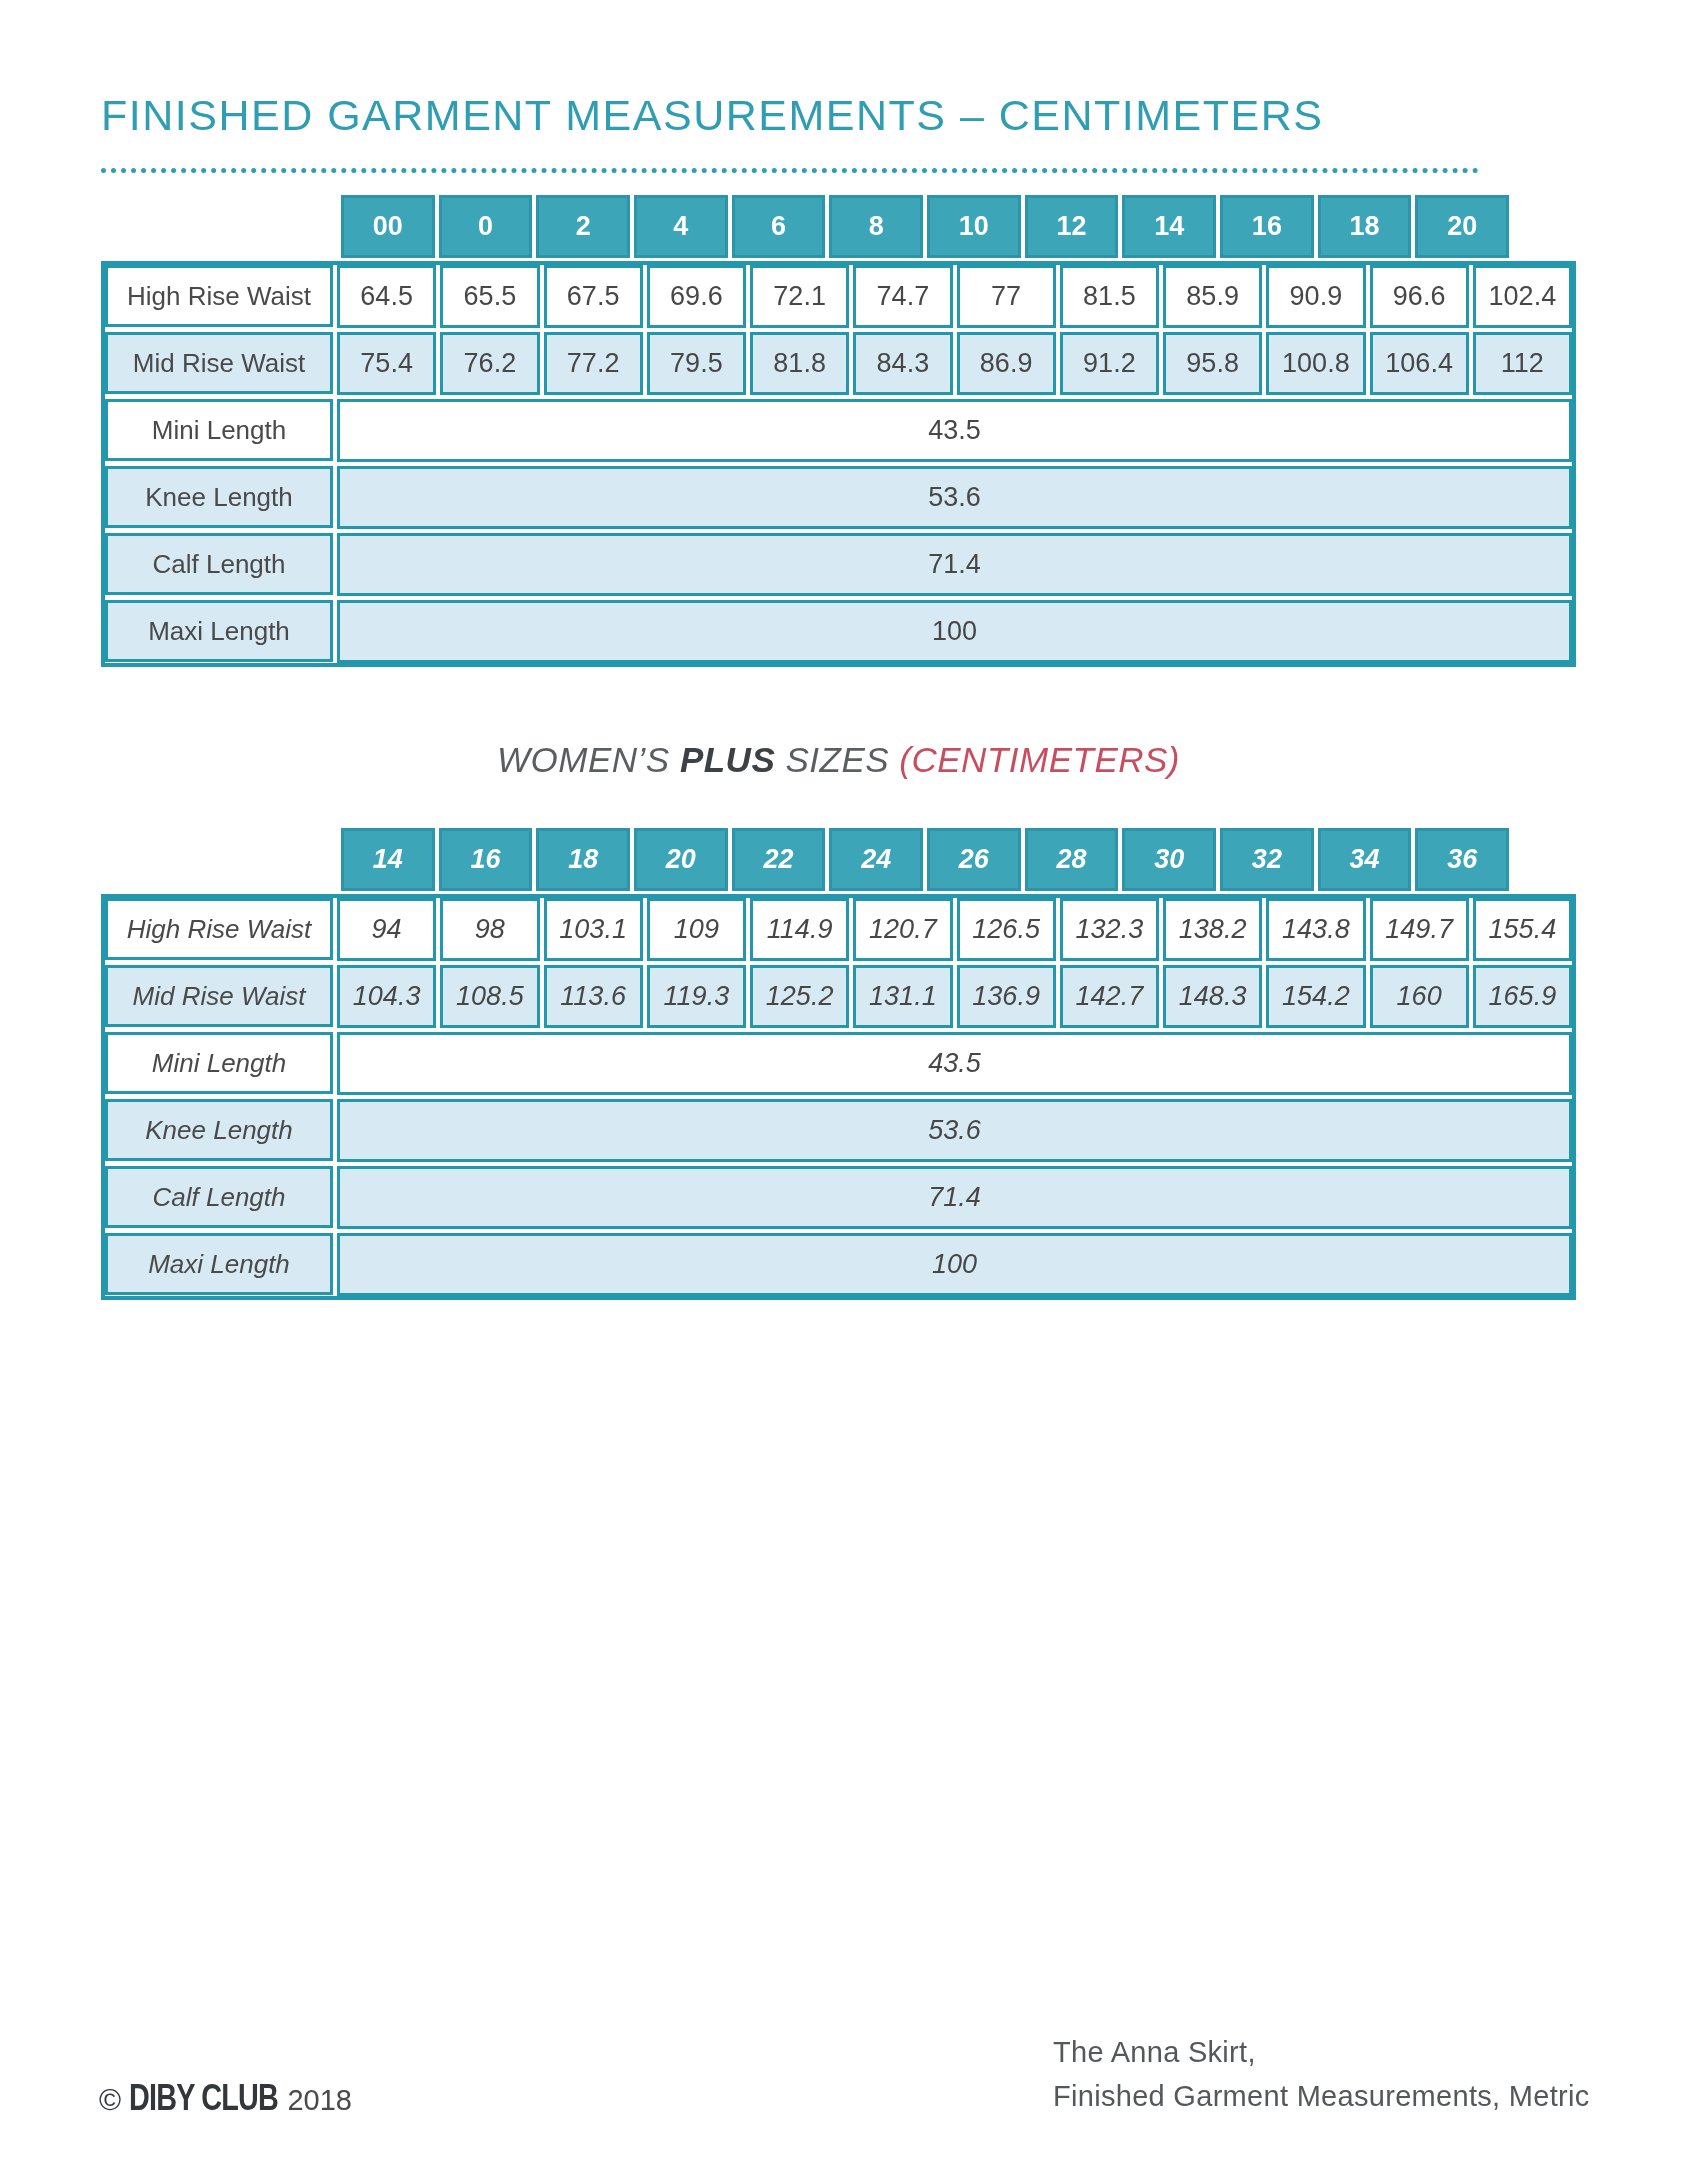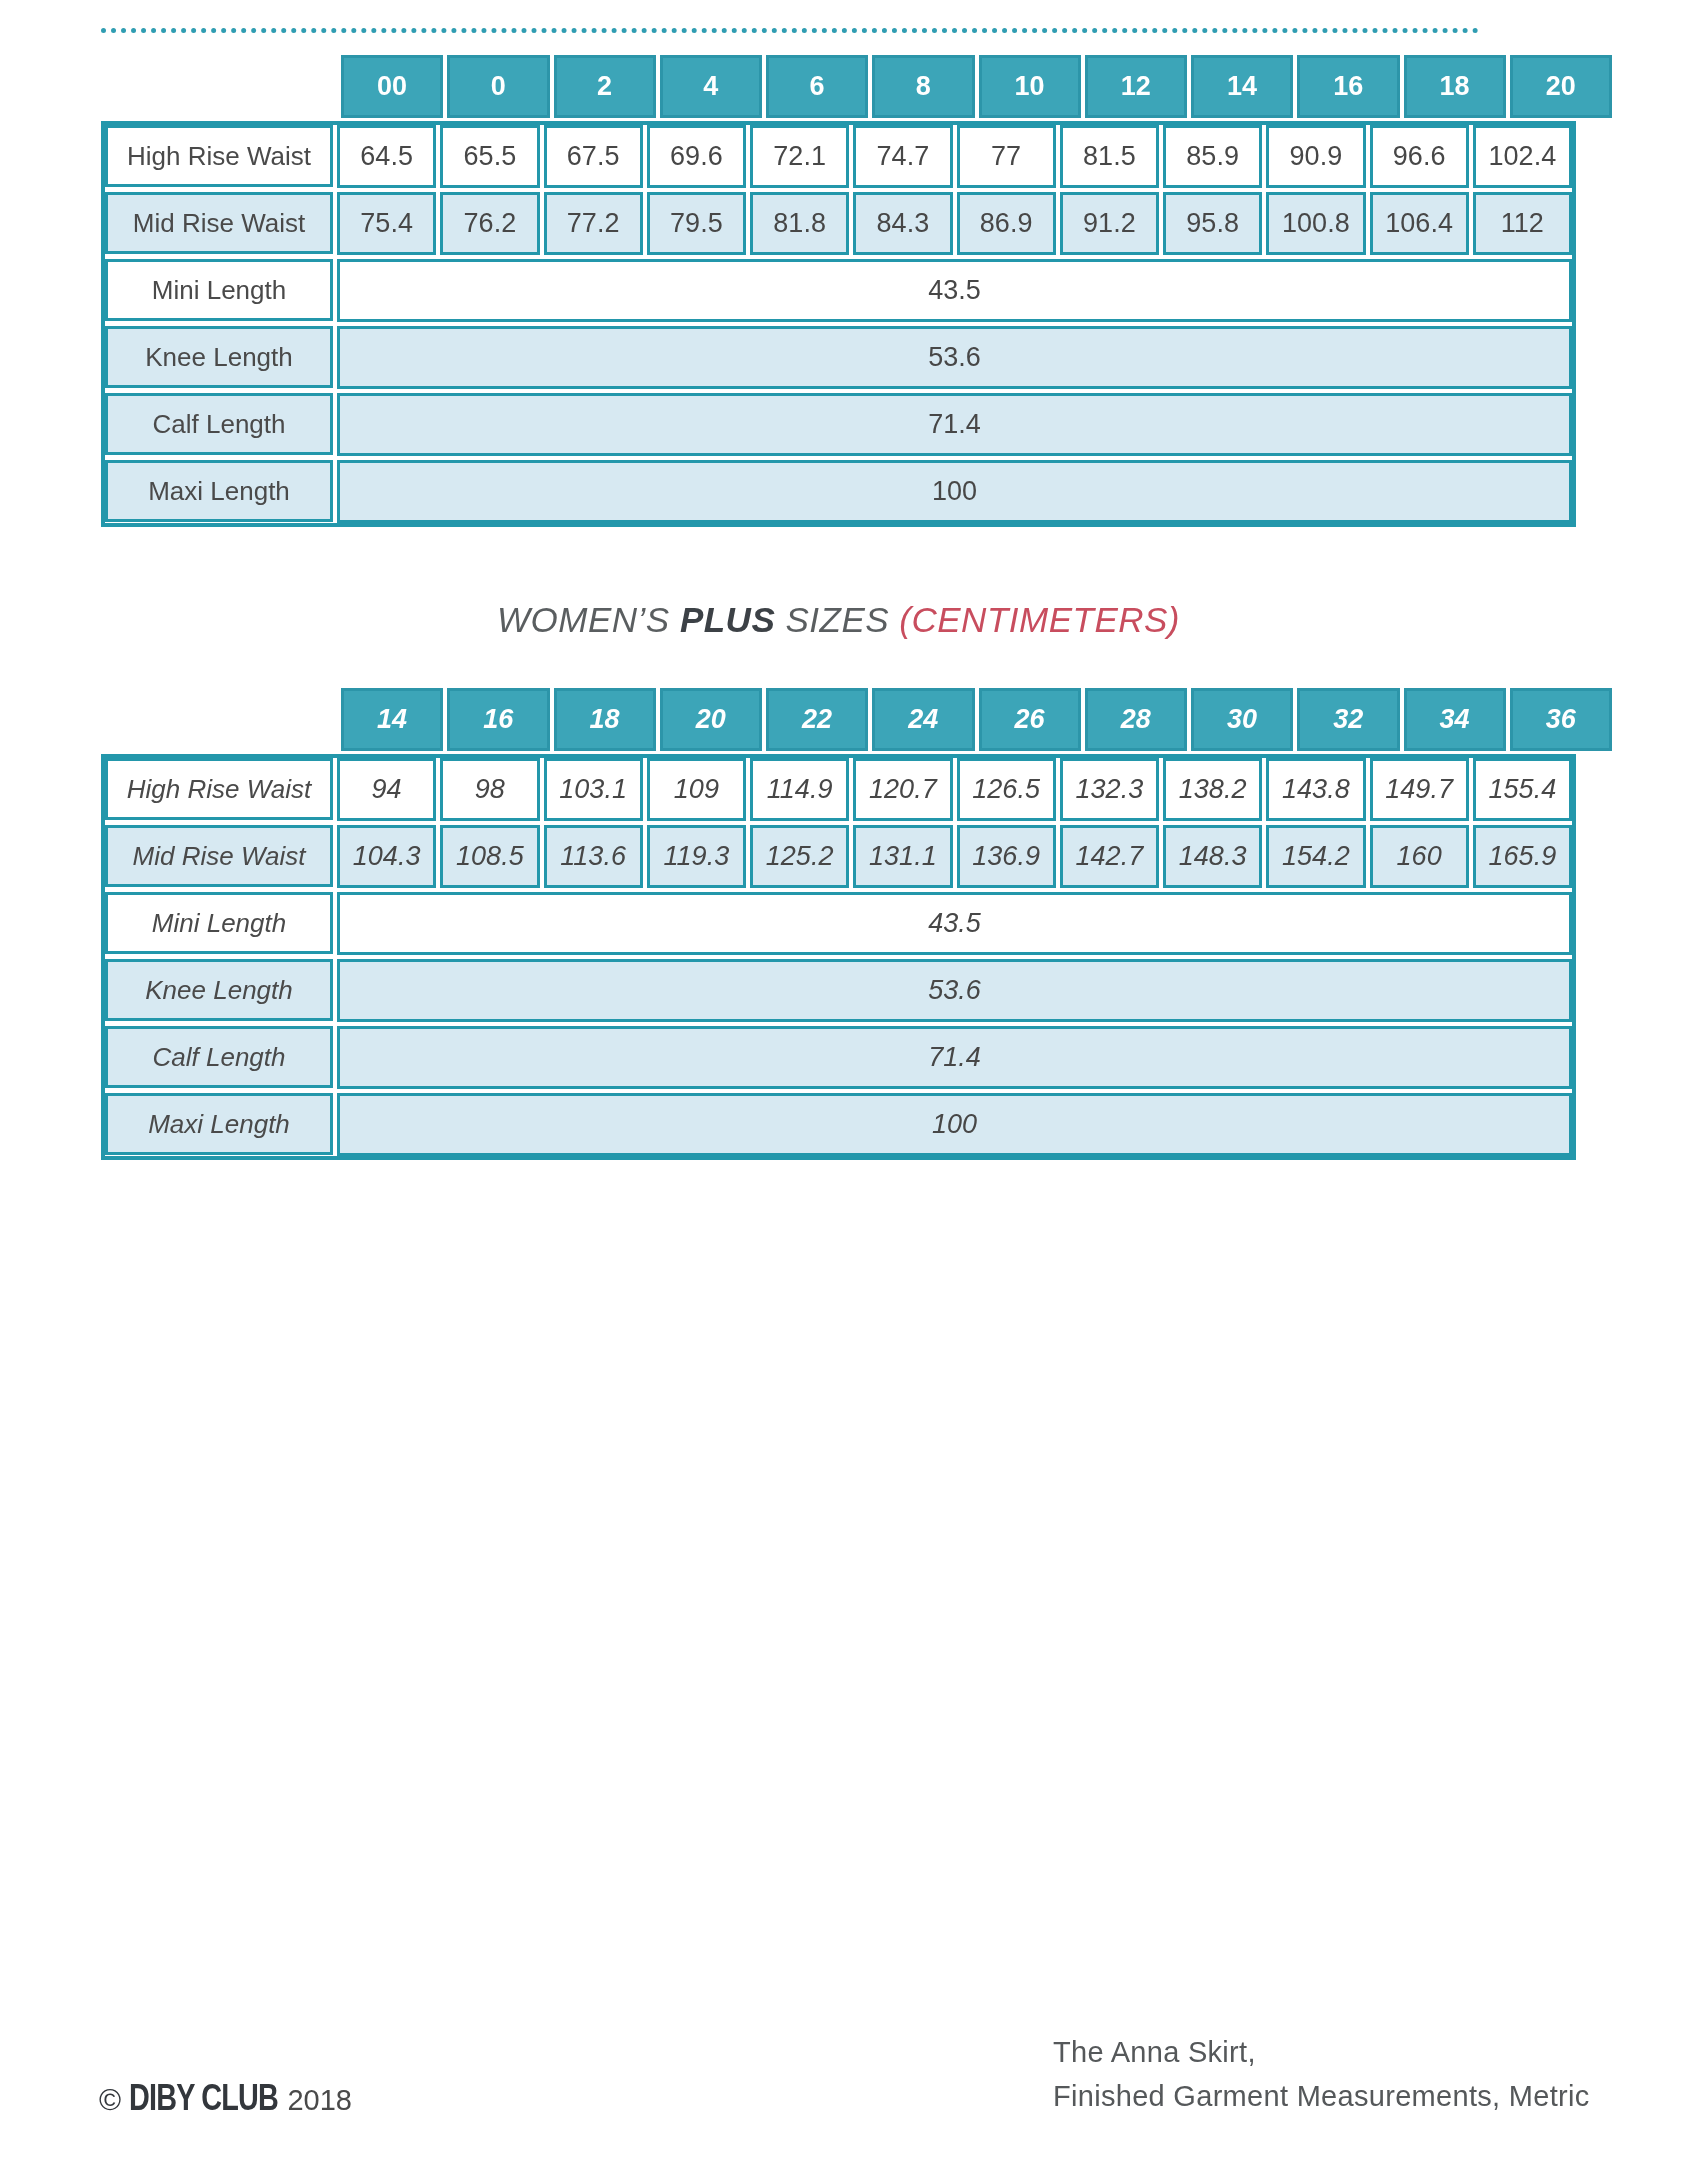--- a/index.html
+++ b/index.html
@@ -34,21 +34,21 @@
     font-weight: 400;
     color: #5A5E60;
     letter-spacing: 0.5px;
   }
   h2.table-title .emph { font-weight: 700; color: #3C4146; }
   h2.table-title .unit { color: #C84D5E; }
 
   .size-table { width: 1475px; margin-top: 22px; }
   .thead {
     display: flex; gap: 4px;
-    margin-left: 240px; width: 1271px;
+    margin-left: 240px; width: 1168px;
     height: 63px;
   }
   .hcell {
     flex: 1;
     background: #3CA5B8;
     border: 3px solid #2C95A9;
     color: #ffffff;
     font-weight: 700;
     font-size: 27px;
     display: flex; align-items: center; justify-content: center;
@@ -102,20 +102,21 @@
     position: absolute; left: 1053px; top: 2030px;
     font-size: 29px; color: #55585A; line-height: 44px;
     letter-spacing: 0.3px;
   }
 </style>
 </head>
 <body>
 
 <div class="content">
 
+  <h1 class="page-title">FINISHED GARMENT MEASUREMENTS – CENTIMETERS</h1>
   <div class="dotted-rule"></div>
 
   <section>
     <div class="size-table">
         <div class="thead">
           <div class="hcell">00</div>
           <div class="hcell">0</div>
           <div class="hcell">2</div>
           <div class="hcell">4</div>
           <div class="hcell">6</div>

